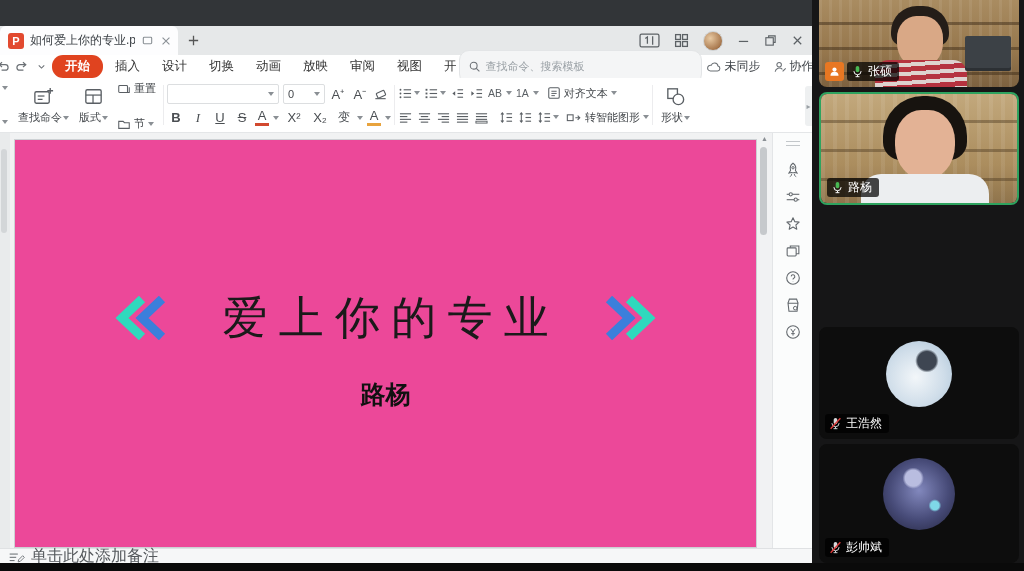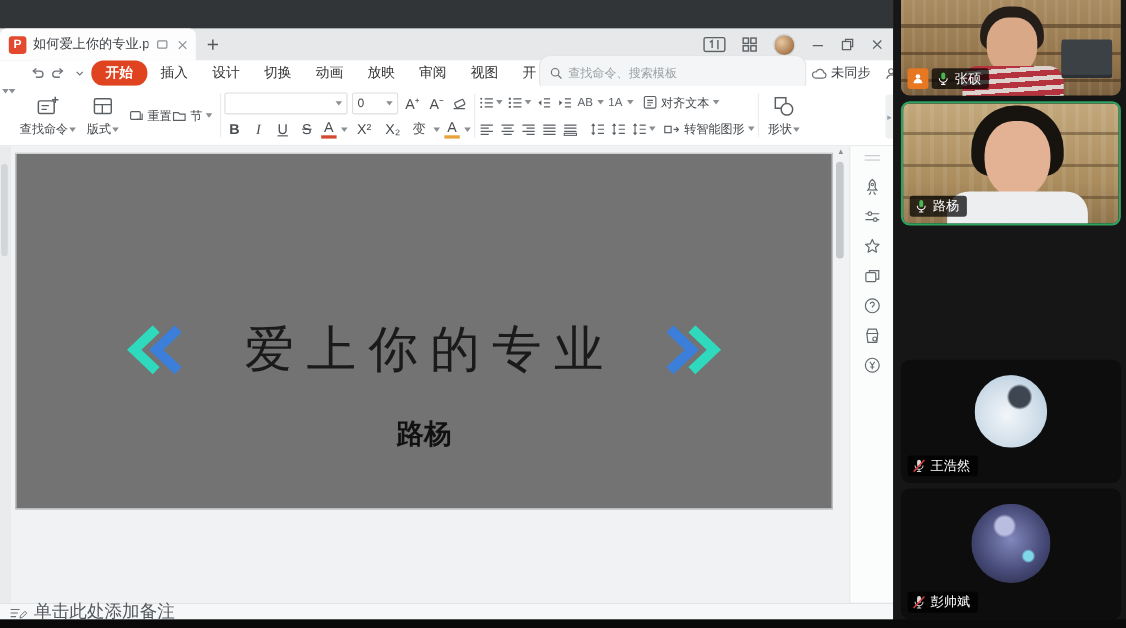--- a/index.html
+++ b/index.html
@@ -15,39 +15,39 @@
   .tabbar { position:absolute; left:0; top:26px; width:812px; height:29px; background:#e6e8e9; display:flex; align-items:stretch; }
   .doc-tab { width:178px; background:#fdfdfe; display:flex; align-items:center; gap:6px; padding:0 6px 0 8px; border-radius:6px 6px 0 0; }
   .wps-logo { width:16px; height:16px; background:#e2492f; border-radius:3px; color:#fff; font-size:11px; font-weight:bold; display:flex; align-items:center; justify-content:center; flex:none; }
   .doc-tab .t-title { font-size:12px; color:#3a3f44; white-space:nowrap; overflow:hidden; flex:1; }
   .t-ico { color:#8b9196; flex:none; display:flex; }
   .newtab { width:30px; display:flex; align-items:center; justify-content:center; color:#555; }
   .tabbar-right { margin-left:auto; display:flex; align-items:center; gap:14px; padding-right:8px; color:#5c6165; }
   .avatar-mini { width:20px; height:20px; border-radius:50%; background:radial-gradient(circle at 35% 35%, #e8c9a2, #a8784e 70%, #6e4a2c); border:1px solid #cfd2d4; }
 
   
-  .menurow { position:absolute; left:0; top:55px; width:812px; height:23px; background:#fff; display:flex; align-items:center;margin-left:31px; }
+  .menurow { position:absolute; left:0; top:55px; width:812px; height:23px; background:#fff; display:flex; align-items:center; }
   .qbtns { display:flex; align-items:center; gap:7px; color:#6b7075; padding-left:2px; width:52px; flex:none; }
   .menu-items { display:flex; align-items:center; gap:2px; flex:none; }
   .menu-item { font-size:12.5px; color:#333; padding:2px 10px; white-space:nowrap; }
   .menu-item.active { background:#e0431f; color:#fff; border-radius:11px; font-weight:bold; padding:3px 13px; }
   .menu-item.clipped { padding-right:0; }
   .searchbox { width:243px; height:20px; background:#f4f5f6; border:1px solid #e3e5e7; border-radius:10px; display:flex; align-items:center; gap:5px; padding:16px 8px; margin-left:2px; flex:none; }
   .searchbox span { font-size:11px; color:#9aa1a6; white-space:nowrap; }
   .top-actions { margin-left:auto; display:flex; align-items:flex-end; gap:4px; padding-right:6px; }
   .t-act { display:flex; align-items:center; gap:3px; font-size:12px; color:#40454a; padding:0 4px; white-space:nowrap; }
   .t-act svg, .searchbox svg { color:#6b7075; }
 
   
   .ribbon { position:absolute; left:0; top:78px; width:812px; height:55px; background:#fff; border-bottom:1px solid #e4e6e8; display:flex; align-items:stretch; padding:3px 0 3px 0; }
   .rb-sep { width:1px; background:#ececee; margin:4px 3px; flex:none; }
   .tallbtn { display:flex; flex-direction:column; align-items:center; justify-content:center; gap:2px; flex:none; padding:0 5px; color:#44484c; }
   .tallbtn .lab { font-size:11px; white-space:nowrap; display:flex; align-items:center; gap:1px; }
   .tallbtn svg { color:#5a5f64; }
-  .stackcol { display:flex; flex-direction:row; justify-content:space-around; flex:none; padding:0 4px; }
+  .stackcol { display:flex; flex-direction:column; justify-content:space-around; flex:none; padding:0 4px;gap:20px; }
   .smallbtn { display:flex; align-items:center; gap:3px; font-size:11px; color:#44484c; white-space:nowrap; }
   .smallbtn svg { color:#5a5f64; }
   .caret { width:0; height:0; border-left:3px solid transparent; border-right:3px solid transparent; border-top:4px solid #8a8f94; display:inline-block; flex:none; }
   .fontcol, .paracol { display:flex; flex-direction:column; justify-content:space-around; flex:none; }
   .frow { display:flex; align-items:center; gap:4px; }
   .combo { height:20px; border:1px solid #dcdee0; border-radius:2px; display:flex; align-items:center; justify-content:space-between; padding:0 4px; font-size:11px; color:#44484c; background:#fff; }
   .combo-font { width:112px; }
   .combo-size { width:42px; }
   .fmt { font-size:13px; color:#4a4e52; width:18px; text-align:center; }
   .fmt.b { font-weight:bold; }
@@ -59,21 +59,21 @@
   .fmt.cjk { font-size:12px; }
   .ghost { font-size:10.5px; color:#5a5f64; letter-spacing:0; }
   .iconbtn { display:flex; align-items:center; color:#5a5f64; gap:1px; }
   .grid2col { display:flex; flex-direction:column; justify-content:space-around; flex:none; padding:0 3px; }
   .rb-expander { position:absolute; right:0; top:86px; width:7px; height:40px; background:#eef0f1; border-radius:3px 0 0 3px; display:flex; align-items:center; justify-content:center; color:#9aa0a5; font-size:8px; }
 
   
   .workspace { position:absolute; left:0; top:133px; width:812px; height:415px; background:#f1f2f3; }
   .left-sliver { position:absolute; left:0; top:0; width:10px; height:415px; background:#e9ebec; }
   .sliver-handle { position:absolute; left:1px; top:16px; width:6px; height:84px; background:#d3d6d8; border-radius:3px; }
-  .canvas { position:absolute; left:14px; top:6px; width:743px; height:324px; background:#737373; border:1px solid #cdd1d4; }
+  .canvas { position:absolute; left:14px; top:6px; width:743px; height:409px; background:#ec4899; border:1px solid #cdd1d4; }
   .title-row { position:absolute; top:148px; left:0; width:100%; display:flex; align-items:center; justify-content:center; gap:46px; }
   .slide-title { font-family:"DejaVu Serif","Liberation Serif",serif; font-size:45px; color:#1a1a1a; letter-spacing:0.25em; margin-right:-0.25em; white-space:nowrap; }
   .slide-author { position:absolute; top:238px; left:0; width:100%; text-align:center; font-size:25px; font-weight:bold; color:#111; }
   .chev { flex:none; }
 
   
   .v-scroll { position:absolute; left:759px; top:2px; width:10px; height:410px; }
   .v-scroll .arr { position:absolute; top:0; left:2px; font-size:7px; color:#8a8f94; }
   .v-scroll .thumb { position:absolute; top:12px; left:1px; width:7px; height:88px; background:#c6c9cc; border-radius:4px; }
 

